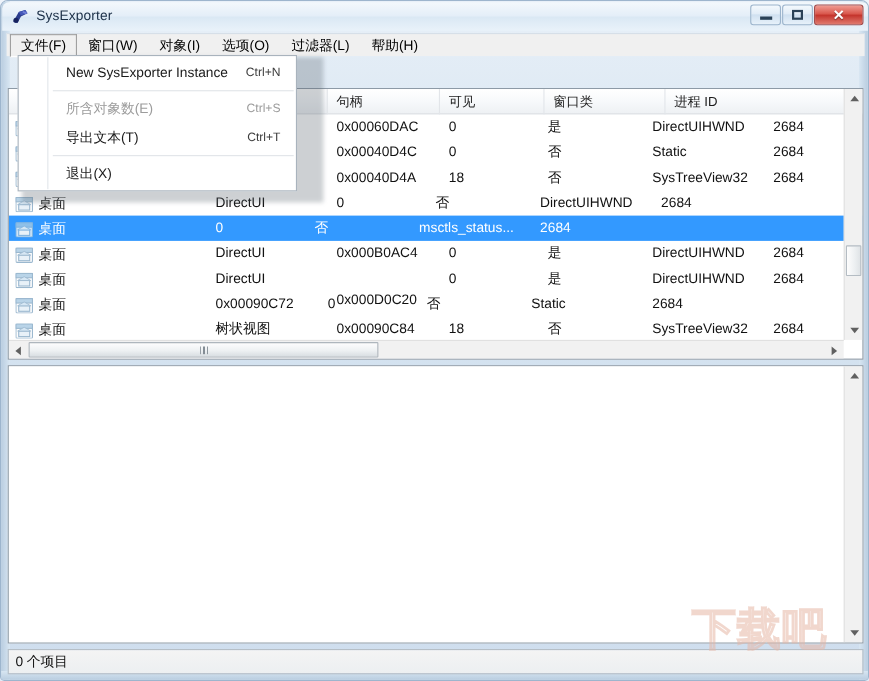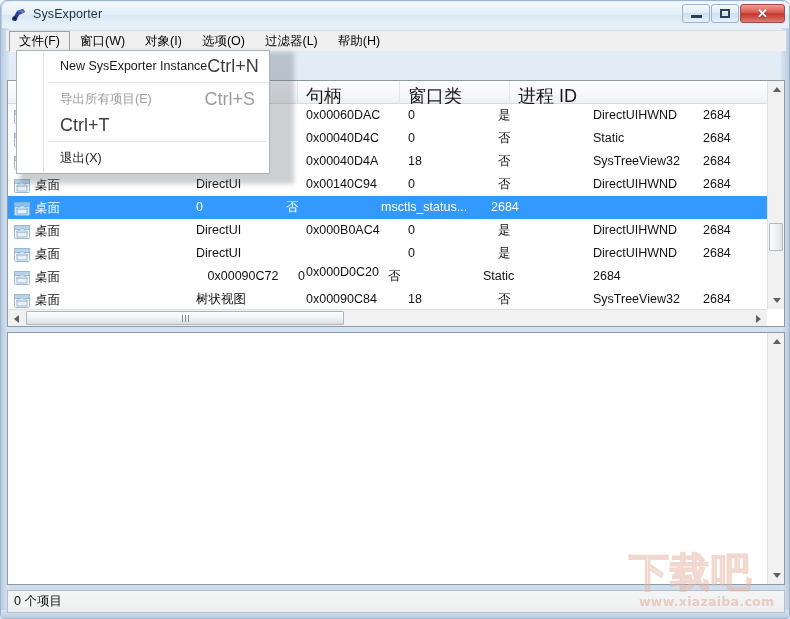--- a/index.html
+++ b/index.html
@@ -178,21 +178,21 @@
     font-size: 12.5px;
     color: #1a1a1a;
     box-sizing: border-box;
     z-index: 2;
   }
   .dd-item.disabled .dd-label,
   .dd-item.disabled .dd-accel { color: #9c9c9c; }
   .dd-label { flex: 1; white-space: nowrap; }
   .dd-accel {
     color: #3d3d3d;
-    font-size: 18px;
+    font-size: 11px;
     white-space: nowrap;
   }
   .dd-sep {
     position: relative;
     height: 1px;
     background: #e0e4e8;
     margin: 3px 2px 3px 28px;
     z-index: 2;
   }
 
@@ -209,21 +209,21 @@
   .lv-header {
     position: absolute;
     left: 0; top: 0;
     height: 23px; width: 100%;
     background: linear-gradient(to bottom, #ffffff 0%, #f7f9fb 50%, #eef1f4 100%);
     border-bottom: 1px solid #d6dbe0;
     box-sizing: border-box;
     display: flex;
   }
   .hdr-cell {
-    font-size: 18px;
+    font-size: 12px;
     color: #1a1a1a;
     padding: 3px 0 0 8px;
     box-sizing: border-box;
     border-right: 1px solid #e2e5e9;
     height: 23px;
     overflow: hidden;
     white-space: nowrap;
   }
   .lv-body {
     position: absolute;
@@ -436,20 +436,21 @@
       <div class="menu-item">选项(O)</div>
       <div class="menu-item">过滤器(L)</div>
       <div class="menu-item">帮助(H)</div>
     </div>
 
     <div class="listpane">
       <div class="lv-header">
         <div class="hdr-cell" style="width:180px"></div>
         <div class="hdr-cell" style="width:110px"></div>
         <div class="hdr-cell" style="width:102px">句柄</div>
+        <div class="hdr-cell" style="width:95px">可见</div>
         <div class="hdr-cell" style="width:110px">窗口类</div>
         <div class="hdr-cell" style="width:74px;border-right:0">进程 ID</div>
       </div>
 
       <div class="lv-body" id="lv-body">
           <div class="lv-row">
             <div class="cell c0" style="width: 180px;">
               <span class="row-icon"><svg width="16" height="14" viewBox="0 0 16 14">
                   <rect x="0.5" y="0.5" width="15" height="13" rx="1" fill="#fdfdfd" stroke="#9bb8cf"></rect>
                   <rect x="0.5" y="0.5" width="15" height="4" fill="#b9d4e8" stroke="#9bb8cf"></rect>
@@ -503,21 +504,20 @@
             <div class="cell c0" style="width: 180px;">
               <span class="row-icon"><svg width="16" height="14" viewBox="0 0 16 14">
                   <rect x="0.5" y="0.5" width="15" height="13" rx="1" fill="#fdfdfd" stroke="#9bb8cf"></rect>
                   <rect x="0.5" y="0.5" width="15" height="4" fill="#b9d4e8" stroke="#9bb8cf"></rect>
                   <rect x="3" y="7" width="10" height="5" fill="#e8f1f8" stroke="#9bb8cf"></rect>
                   <path d="M2 7 L8 3.5 L14 7 Z" fill="#d6e7f4" stroke="#9bb8cf" stroke-width="0.7"></path>
                 </svg></span>
               <span>桌面</span>
             </div>
             <div class="cell c1" style="width: 110px;">DirectUI</div>
-            <div class="cell c2" style="width: 102px;">0x00140C94</div>
             <div class="cell c3" style="width: 90px;">0</div>
             <div class="cell c4" style="width: 95px;">否</div>
             <div class="cell c5" style="width: 110px;">DirectUIHWND</div>
             <div class="cell c6" style="width: 74px;">2684</div>
           </div>
           <div class="lv-row selected">
             <div class="cell c0" style="width: 180px;">
               <span class="row-icon"><svg width="16" height="14" viewBox="0 0 16 14">
                   <rect x="0.5" y="0.5" width="15" height="13" rx="1" fill="#cfe4f7" stroke="#7fb4e0"></rect>
                   <rect x="0.5" y="0.5" width="15" height="4" fill="#8fc0e8" stroke="#7fb4e0"></rect>
@@ -568,21 +568,21 @@
           <div class="lv-row">
             <div class="cell c0" style="width: 180px;">
               <span class="row-icon"><svg width="16" height="14" viewBox="0 0 16 14">
                   <rect x="0.5" y="0.5" width="15" height="13" rx="1" fill="#fdfdfd" stroke="#9bb8cf"></rect>
                   <rect x="0.5" y="0.5" width="15" height="4" fill="#b9d4e8" stroke="#9bb8cf"></rect>
                   <rect x="3" y="7" width="10" height="5" fill="#e8f1f8" stroke="#9bb8cf"></rect>
                   <path d="M2 7 L8 3.5 L14 7 Z" fill="#d6e7f4" stroke="#9bb8cf" stroke-width="0.7"></path>
                 </svg></span>
               <span>桌面</span>
             </div>
-            <div class="cell c2" style="width: 102px; text-align: center;">0x00090C72</div>
+            <div class="cell c2" style="width: 102px;">0x00090C72</div>
             <div class="cell c3" style="width: 90px;">0</div>
             <div class="cell c4" style="width: 95px;">否</div>
             <div class="cell c5" style="width: 110px;">Static</div>
             <div class="cell c6" style="width: 74px;">2684</div>
           </div>
           <div class="lv-row">
             <div class="cell c0" style="width: 180px;">
               <span class="row-icon"><svg width="16" height="14" viewBox="0 0 16 14">
                   <rect x="0.5" y="0.5" width="15" height="13" rx="1" fill="#fdfdfd" stroke="#9bb8cf"></rect>
                   <rect x="0.5" y="0.5" width="15" height="4" fill="#b9d4e8" stroke="#9bb8cf"></rect>
@@ -642,31 +642,31 @@
     <div class="dropdown-shadow"></div>
     <div class="dropdown" id="file-dropdown">
       <div class="dd-gutter"></div>
       <div id="dd-items">
           <div class="dd-item">
             <span class="dd-label">New SysExporter Instance</span>
             <span class="dd-accel">Ctrl+N</span>
           </div>
           <div class="dd-sep"></div>
           <div class="dd-item disabled">
-            <span class="dd-label">导出所有项目(E)</span>
+            <span class="dd-label">所含对象数(E)</span>
             <span class="dd-accel">Ctrl+S</span>
           </div>
           <div class="dd-item">
+            <span class="dd-label">导出文本(T)</span>
             <span class="dd-accel">Ctrl+T</span>
           </div>
           <div class="dd-sep"></div>
           <div class="dd-item">
             <span class="dd-label">退出(X)</span>
           </div>
         </div>
     </div>
 
     <div class="watermark">
       <div class="wm-cn">下载吧</div>
-      <div class="wm-url">www.xiazaiba.com</div>
     </div>
   </div>
 </div>
 
 </body></html>

